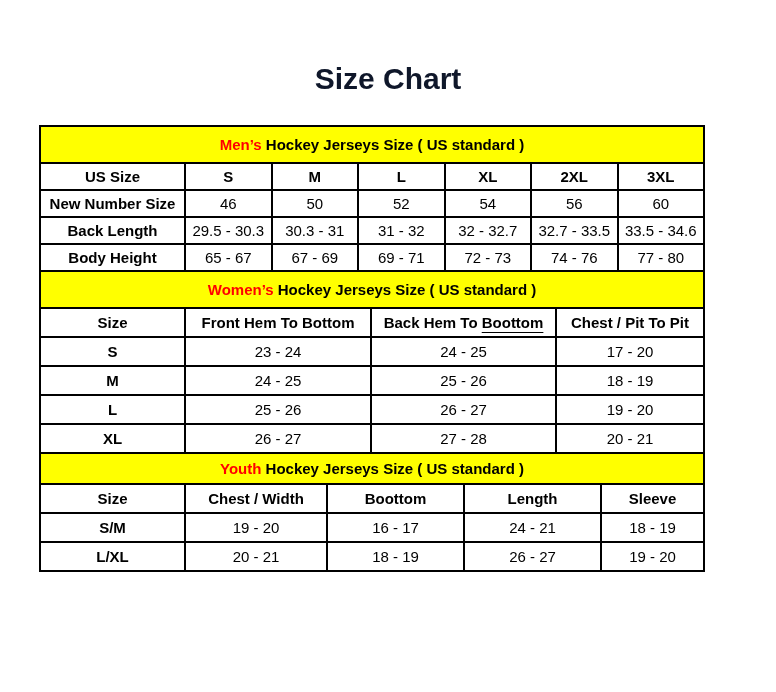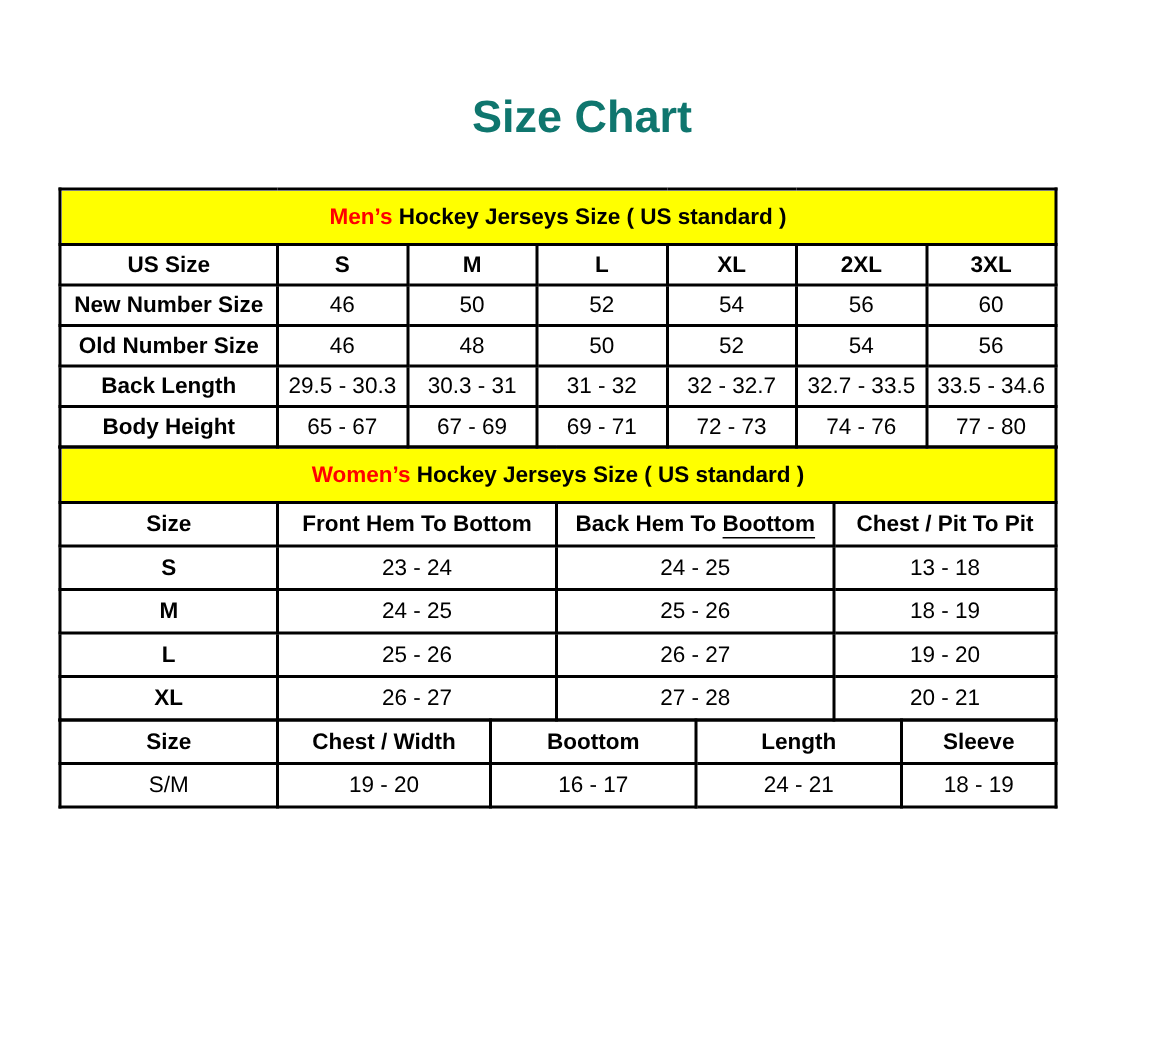--- a/index.html
+++ b/index.html
@@ -15,21 +15,21 @@
     background: #ffffff;
     overflow: hidden;
   }
   .page-title {
     position: absolute;
     top: 62px;
     left: 0;
     width: 776px;
     margin: 0;
     text-align: center;
-    color: #0f766e;
+    color: #0f172a;
     font-size: 30px;
     font-weight: 700;
     letter-spacing: 0px;
   }
   .tables-wrap {
     position: absolute;
     left: 39px;
     top: 125px;
     width: 698px;
   }
@@ -60,21 +60,21 @@
   .accent { color: #FF0000; }
   .size-table th { font-weight: 700; border-radius: 12px; }
   .t-mens th, .t-mens td { height: 25px; }
   .t-mens .band-cell { height: 35px; }
   .t-mens td.row-label { font-weight: 700; }
   .t-womens th, .t-womens td { height: 27px; }
   .t-womens .band-cell { height: 35px; }
   .t-womens td.row-label { font-weight: 700; }
   .t-youth th, .t-youth td { height: 27px; }
   .t-youth .band-cell { height: 29px; }
-  .t-youth td.row-label { font-weight: 400; }
+  .t-youth td.row-label { font-weight: 700; }
   .squiggle {
     text-decoration-line: underline;
     text-decoration-style: wavy;
     text-decoration-color: #CC0000;
     text-decoration-thickness: 1px;
     text-underline-offset: 4px;
     text-decoration: underline;
   }
 </style>
 </head>
@@ -105,29 +105,20 @@
         <th>3XL</th>
       </tr>
       <tr>
         <td class="row-label">New Number Size</td>
         <td>46</td>
         <td>50</td>
         <td>52</td>
         <td>54</td>
         <td>56</td>
         <td>60</td>
-      </tr>
-      <tr>
-        <td class="row-label">Old Number Size</td>
-        <td>46</td>
-        <td>48</td>
-        <td>50</td>
-        <td>52</td>
-        <td>54</td>
-        <td>56</td>
       </tr>
       <tr>
         <td class="row-label">Back Length</td>
         <td>29.5 - 30.3</td>
         <td>30.3 - 31</td>
         <td>31 - 32</td>
         <td>32 - 32.7</td>
         <td>32.7 - 33.5</td>
         <td>33.5 - 34.6</td>
       </tr>
@@ -157,21 +148,21 @@
       <tr>
         <th>Size</th>
         <th>Front Hem To Bottom</th>
         <th><span>Back Hem To </span><span class="squiggle">Boottom</span></th>
         <th>Chest / Pit To Pit</th>
       </tr>
       <tr>
         <td class="row-label">S</td>
         <td>23 - 24</td>
         <td>24 - 25</td>
-        <td>13 - 18</td>
+        <td>17 - 20</td>
       </tr>
       <tr>
         <td class="row-label">M</td>
         <td>24 - 25</td>
         <td>25 - 26</td>
         <td>18 - 19</td>
       </tr>
       <tr>
         <td class="row-label">L</td>
         <td>25 - 26</td>
@@ -189,31 +180,41 @@
 
     <table class="size-table t-youth">
       <colgroup>
         <col style="width:145px">
           <col style="width:142px">
           <col style="width:137px">
           <col style="width:137px">
           <col>
       </colgroup>
       <tbody>
+          <tr>
+        <td class="band-cell" colspan="5"><span class="accent">Youth</span><span> Hockey Jerseys Size ( US standard )</span></td>
+      </tr>
       <tr>
         <th>Size</th>
         <th>Chest / Width</th>
         <th>Boottom</th>
         <th>Length</th>
         <th>Sleeve</th>
       </tr>
       <tr>
         <td class="row-label">S/M</td>
         <td>19 - 20</td>
         <td>16 - 17</td>
         <td>24 - 21</td>
         <td>18 - 19</td>
       </tr>
+      <tr>
+        <td class="row-label">L/XL</td>
+        <td>20 - 21</td>
+        <td>18 - 19</td>
+        <td>26 - 27</td>
+        <td>19 - 20</td>
+      </tr>
     </tbody>
       </table>
 
   </div>
 </div>
 
 </body></html>

